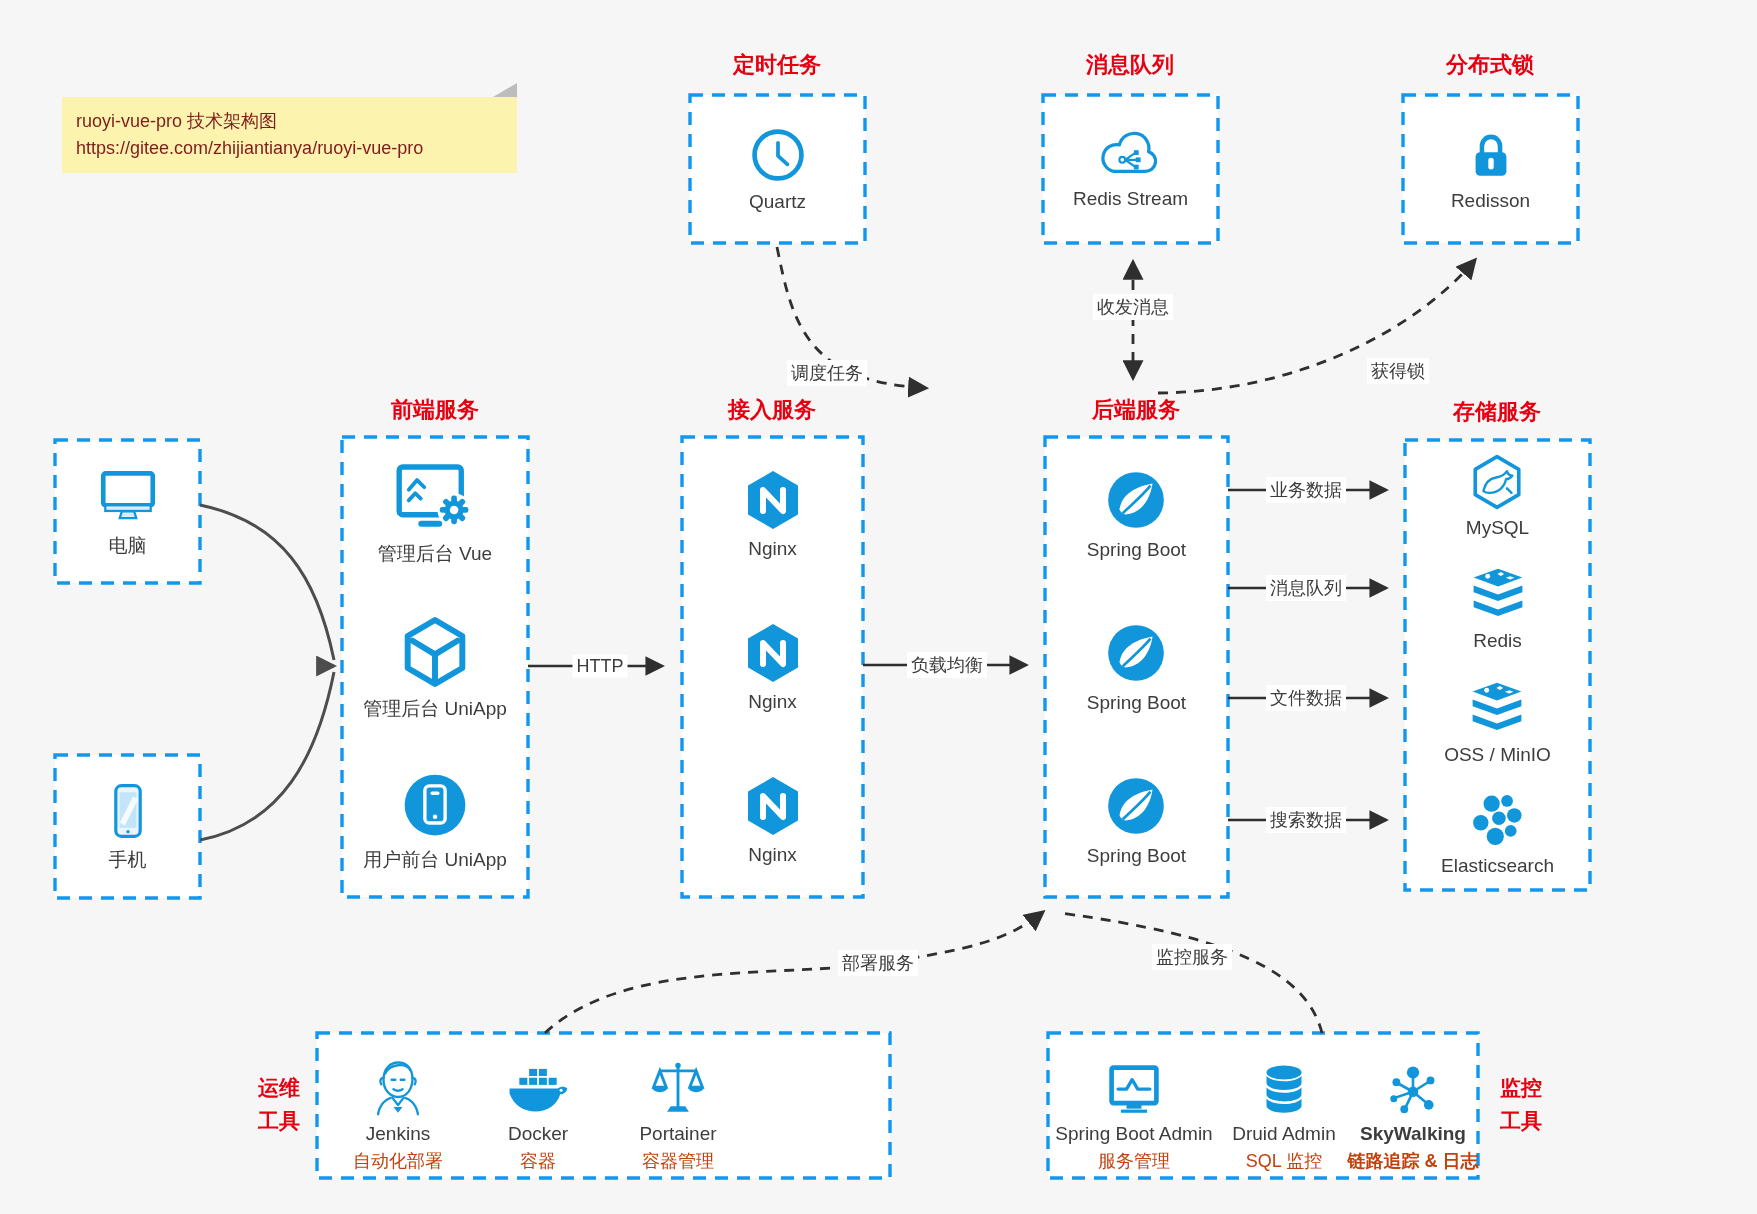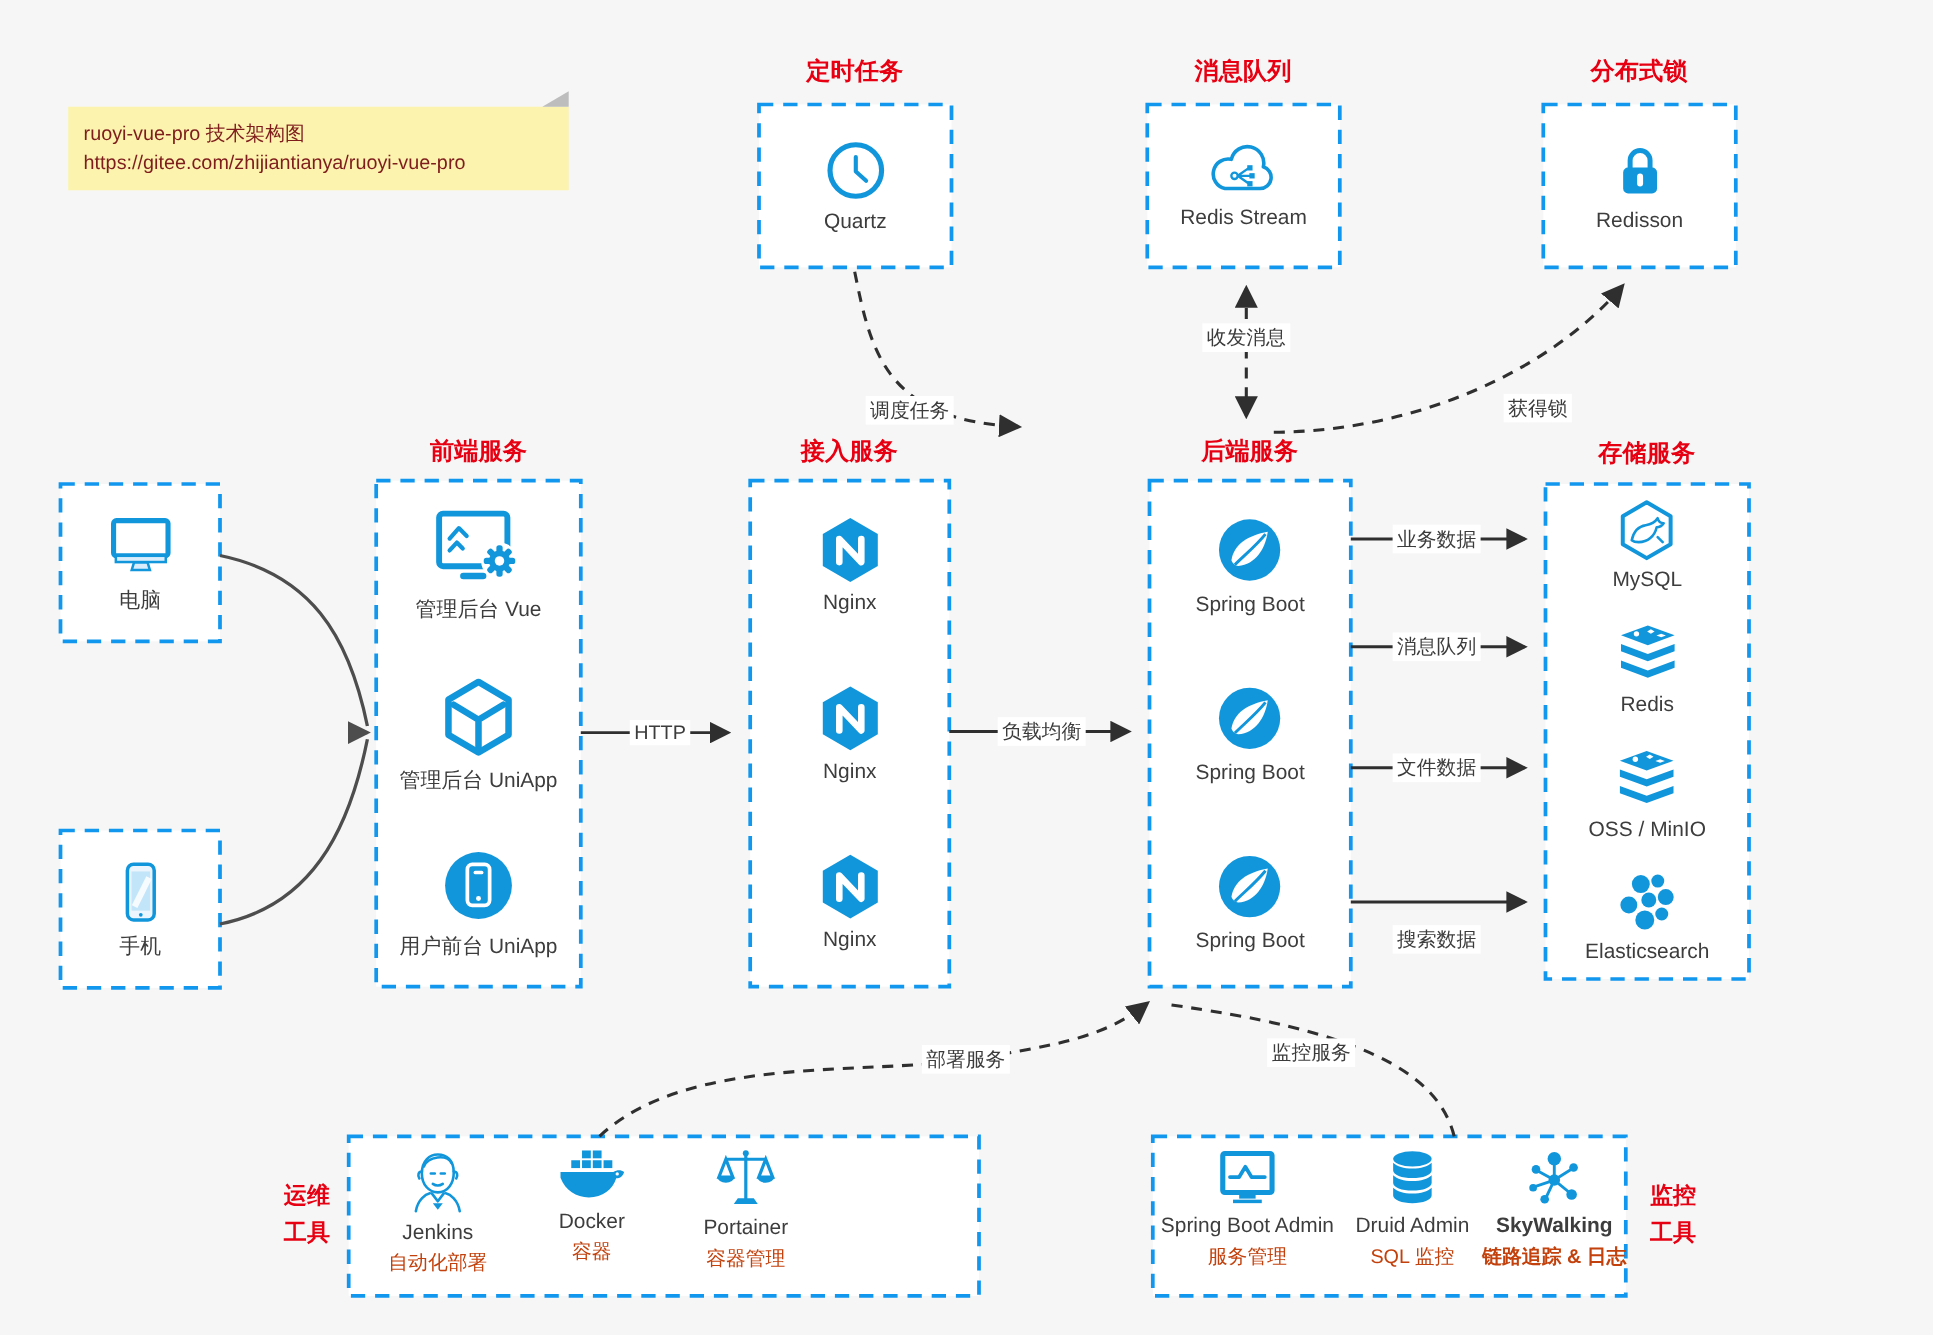--- a/index.html
+++ b/index.html
@@ -13,21 +13,21 @@
   .gtitle{position:absolute;z-index:2;transform:translateX(-50%);font-size:22px;font-weight:bold;
           color:#e60012;white-space:nowrap;}
   .side{position:absolute;z-index:2;font-size:21px;font-weight:bold;color:#e60012;
         line-height:1.55;text-align:center;white-space:nowrap;}
   .elabel{position:absolute;z-index:3;transform:translate(-50%,-50%);background:#ffffff;
           padding:1px 4px;font-size:18px;color:#3c3c3c;white-space:nowrap;}
   .note{position:absolute;left:62px;top:97px;width:455px;height:76px;background:#fbf3ae;
         z-index:2;box-sizing:border-box;padding:11px 14px;font-size:18px;line-height:1.5;color:#7f1d1d;}
   .note .fold{position:absolute;top:-14px;right:0;width:0;height:0;
         border-left:24px solid transparent;border-bottom:14px solid #bdbdbd;}
-  .hrow{flex-direction:row;align-items:flex-start;justify-content:flex-start;}
+  .hrow{flex-direction:row;align-items:flex-end;justify-content:flex-start;}
   .bitem{display:flex;flex-direction:column;align-items:center;gap:4px;flex:none;}
   .bname{font-size:19px;color:#3d3d3d;white-space:nowrap;line-height:1.25;}
   .bdesc{font-size:18px;color:#c2410c;white-space:nowrap;line-height:1.25;}
   .icon{display:block;}
 </style>
 </head>
 <body>
 
 <div class="canvas">
 
@@ -396,20 +396,20 @@
       <div class="bname">SkyWalking</div>
       <div class="bdesc">链路追踪 &amp; 日志</div>
     </div>
   </div>
 
   <div class="elabel" style="left:600px;top:666px;">HTTP</div>
   <div class="elabel" style="left:947px;top:665px;">负载均衡</div>
   <div class="elabel" style="left:1306px;top:490px;">业务数据</div>
   <div class="elabel" style="left:1306px;top:588px;">消息队列</div>
   <div class="elabel" style="left:1306px;top:698px;">文件数据</div>
-  <div class="elabel" style="left:1306px;top:820px;margin-top:34px;">搜索数据</div>
+  <div class="elabel" style="left:1306px;top:820px;">搜索数据</div>
   <div class="elabel" style="left:827px;top:373px;">调度任务</div>
   <div class="elabel" style="left:1133px;top:307px;">收发消息</div>
   <div class="elabel" style="left:1398px;top:371px;">获得锁</div>
   <div class="elabel" style="left:878px;top:963px;">部署服务</div>
   <div class="elabel" style="left:1192px;top:957px;">监控服务</div>
 
 </div>
 
 </body></html>

